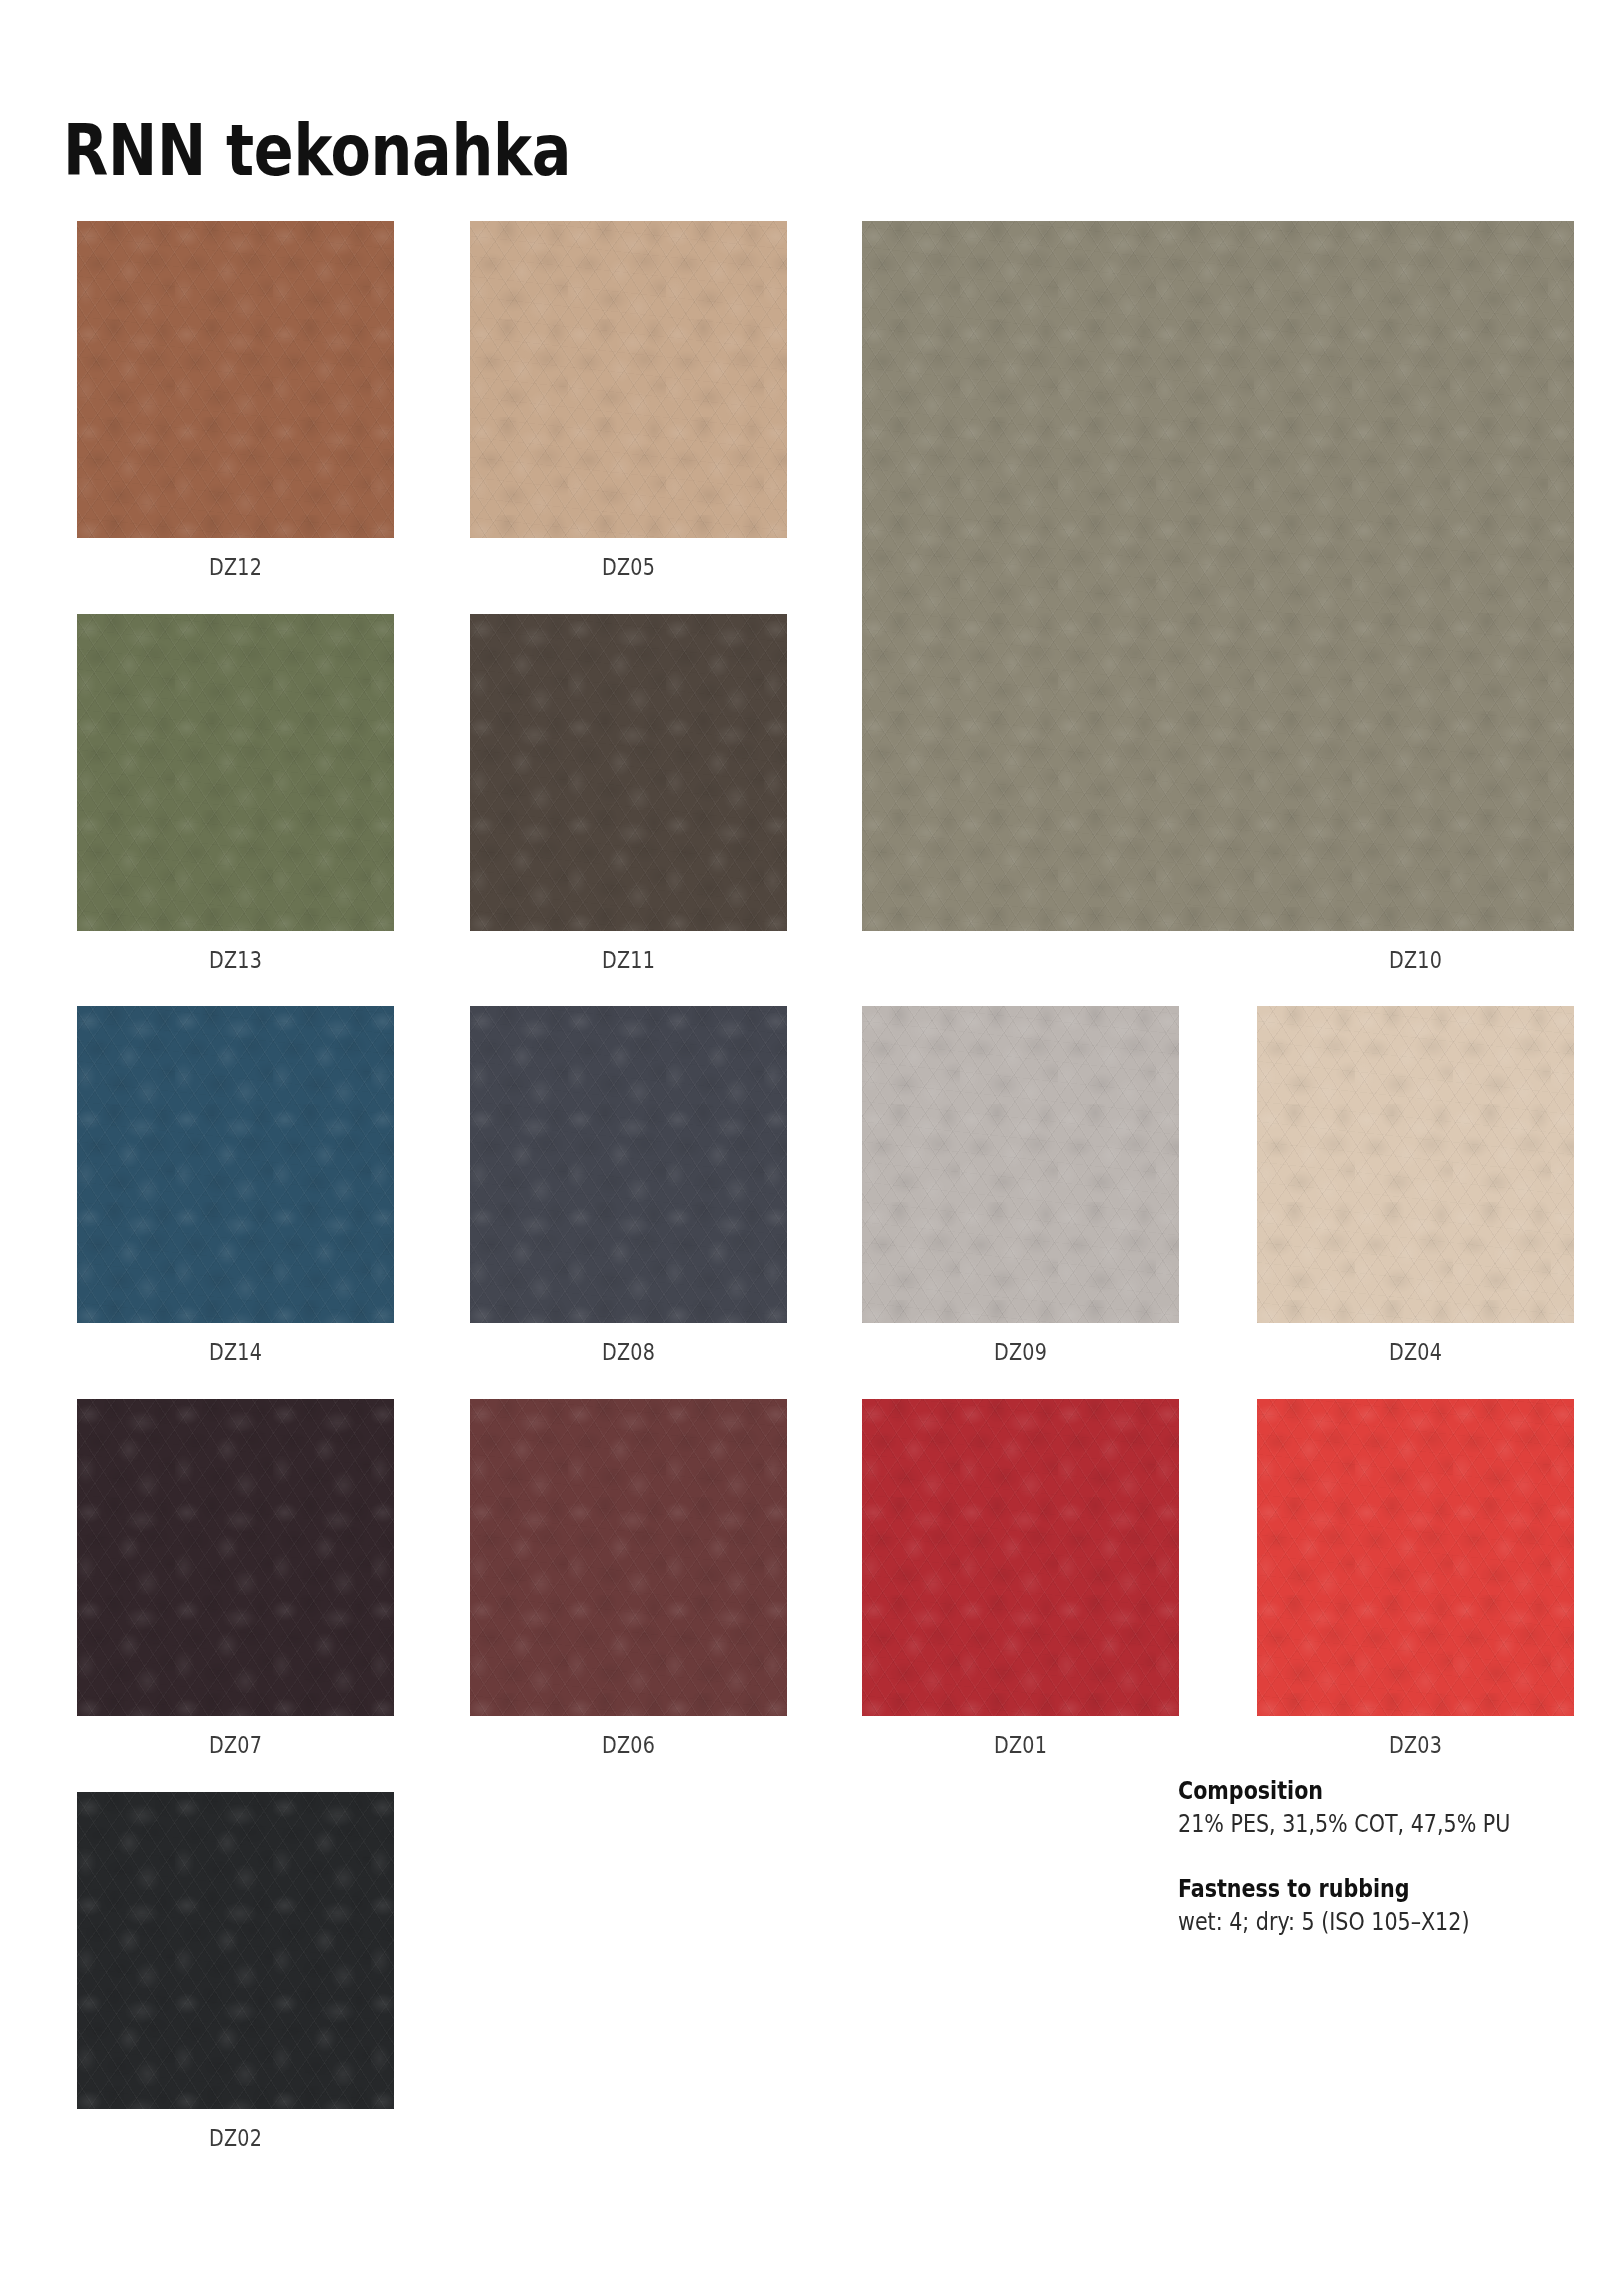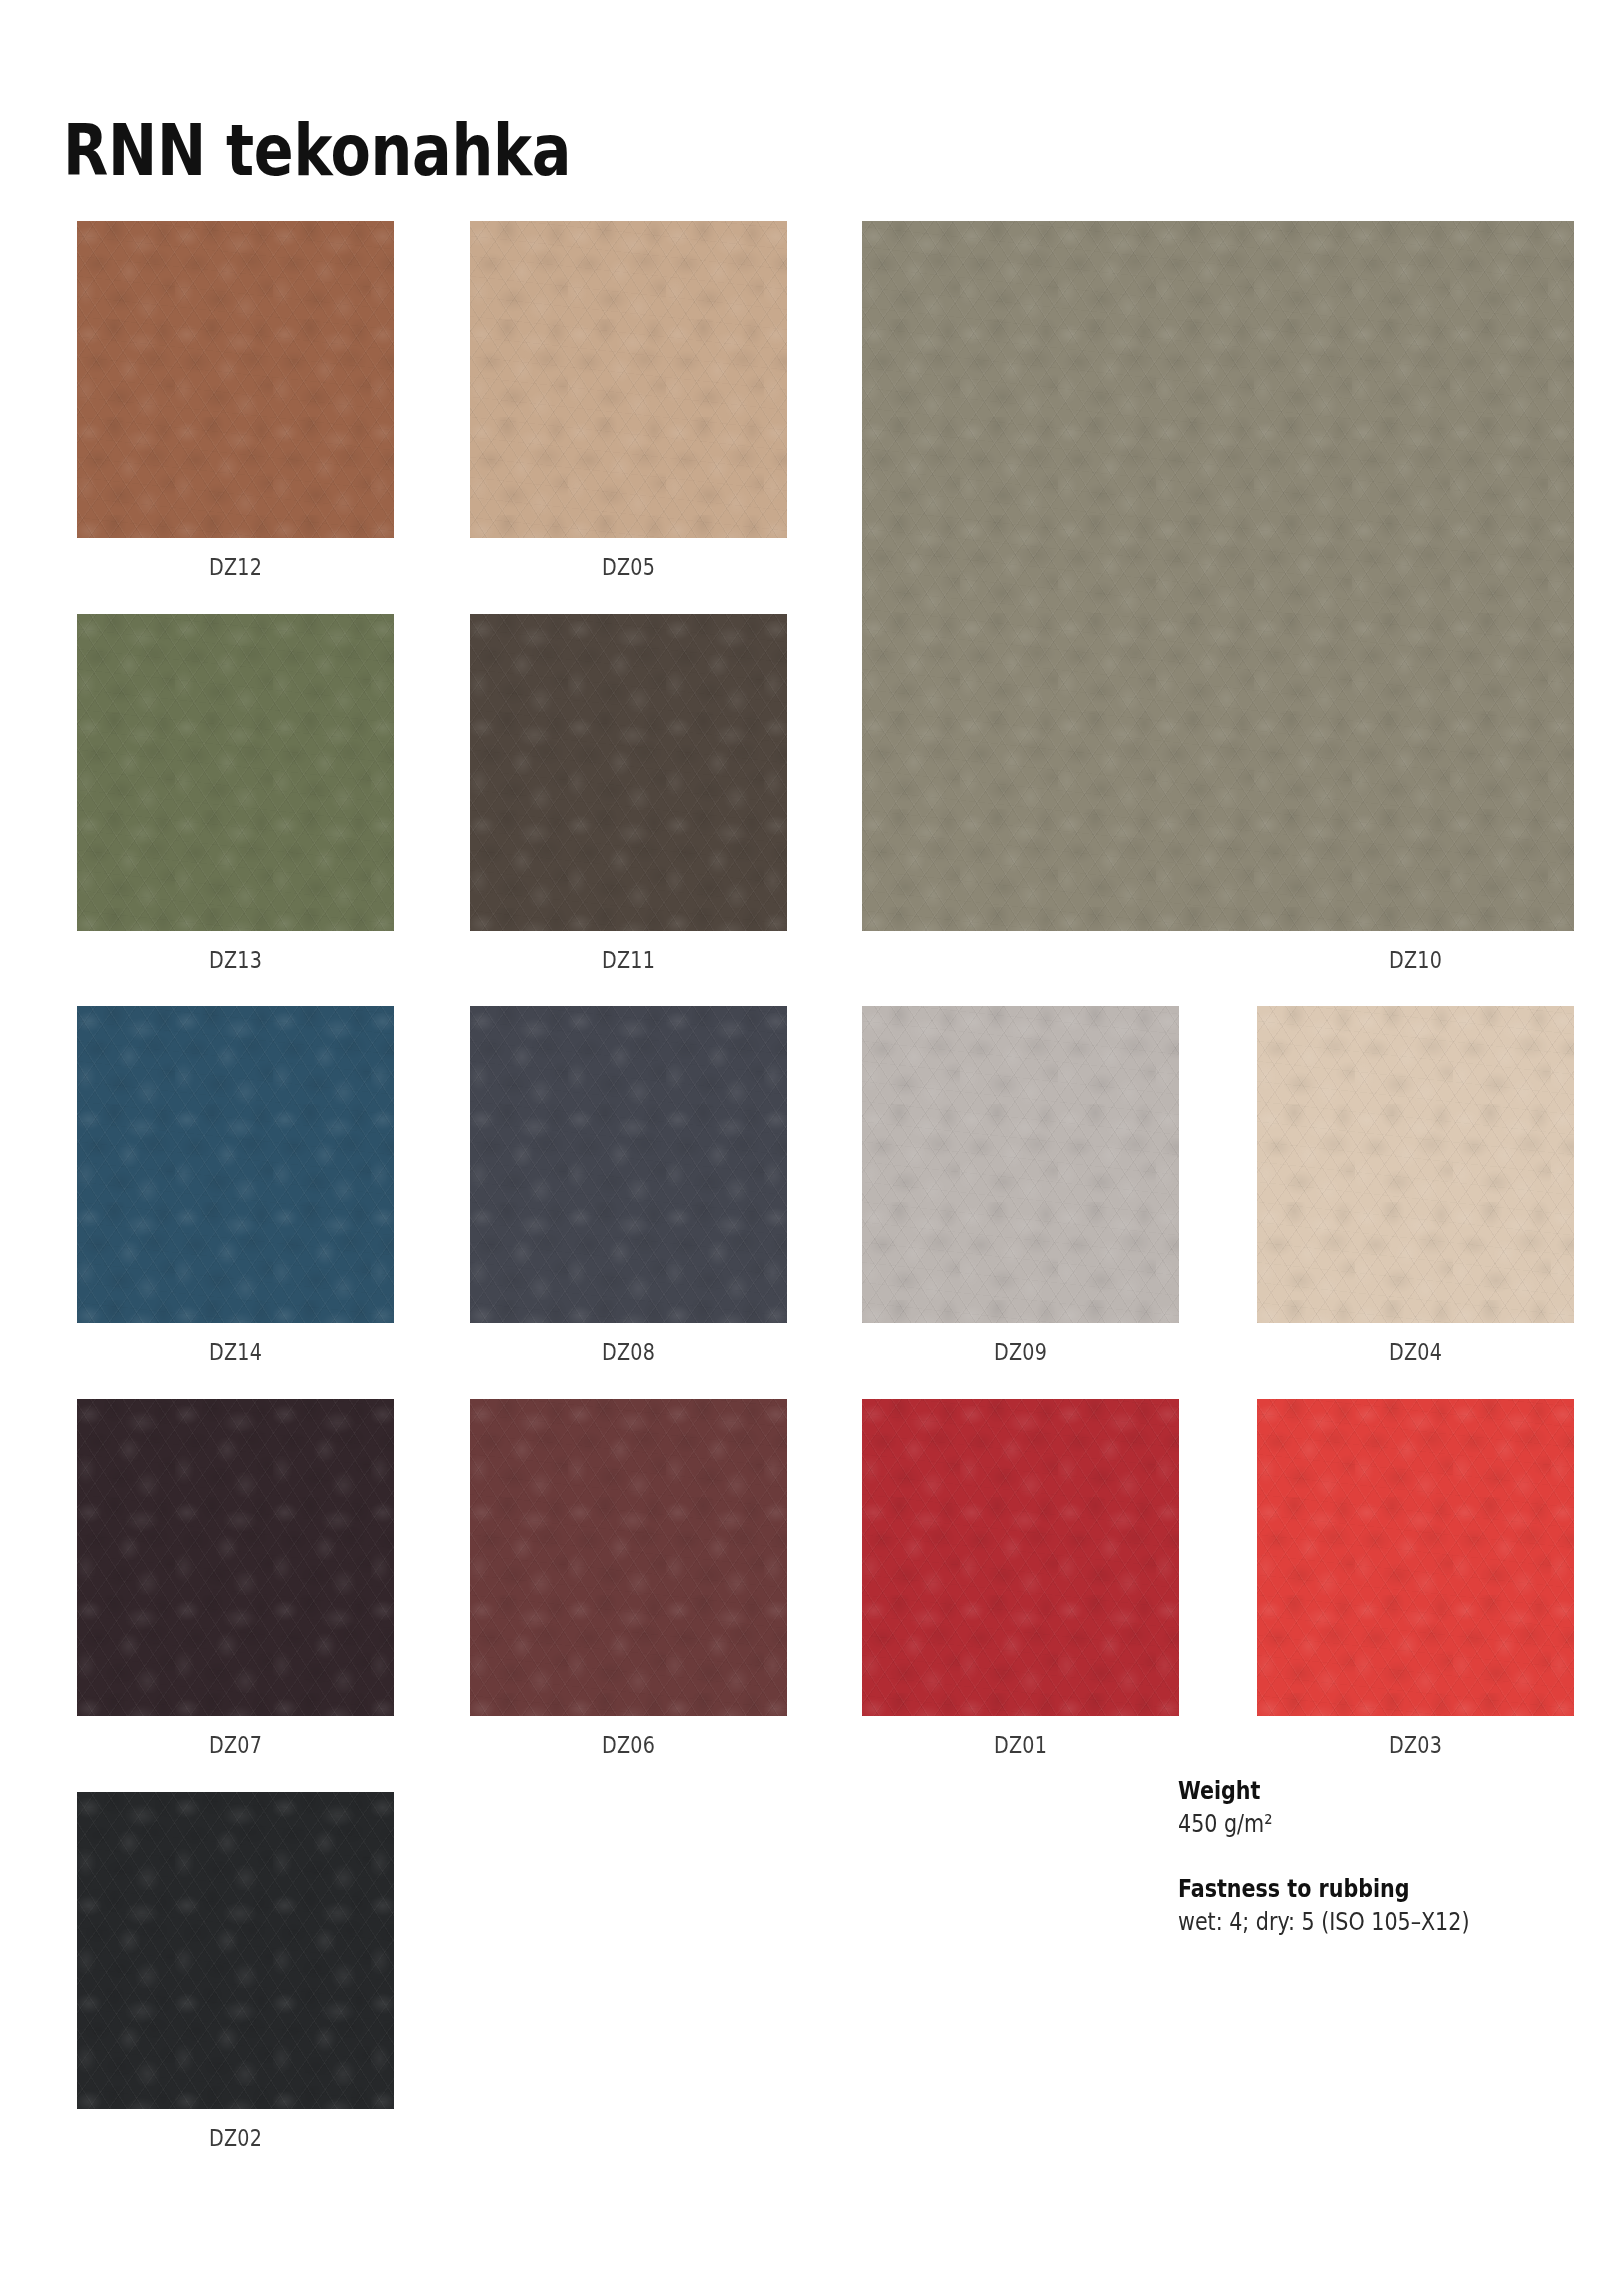--- a/index.html
+++ b/index.html
@@ -218,22 +218,22 @@
       </div>
       <div class="swatch-label" style="left: 1257px; top: 1734px; width: 317px;">DZ03</div>
       <div class="swatch-cell" style="left: 77px; top: 1792px; width: 317px; height: 317px;">
         <div class="swatch-chip" style="background: rgb(38, 40, 42);"></div>
       </div>
       <div class="swatch-label" style="left: 77px; top: 2127px; width: 317px;">DZ02</div>
     </div>
 
   <div class="spec-block">
       <div class="spec-item">
-        <div class="spec-title">Weight</div>
-        <div class="spec-value">450 g/m²</div>
+        <div class="spec-title">Composition</div>
+        <div class="spec-value">21% PES, 31,5% COT, 47,5% PU</div>
       </div>
       <div class="spec-item">
         <div class="spec-title">Fastness to rubbing</div>
         <div class="spec-value">wet: 4; dry: 5 (ISO 105–X12)</div>
       </div>
     </div>
 
 </div>
 
 

